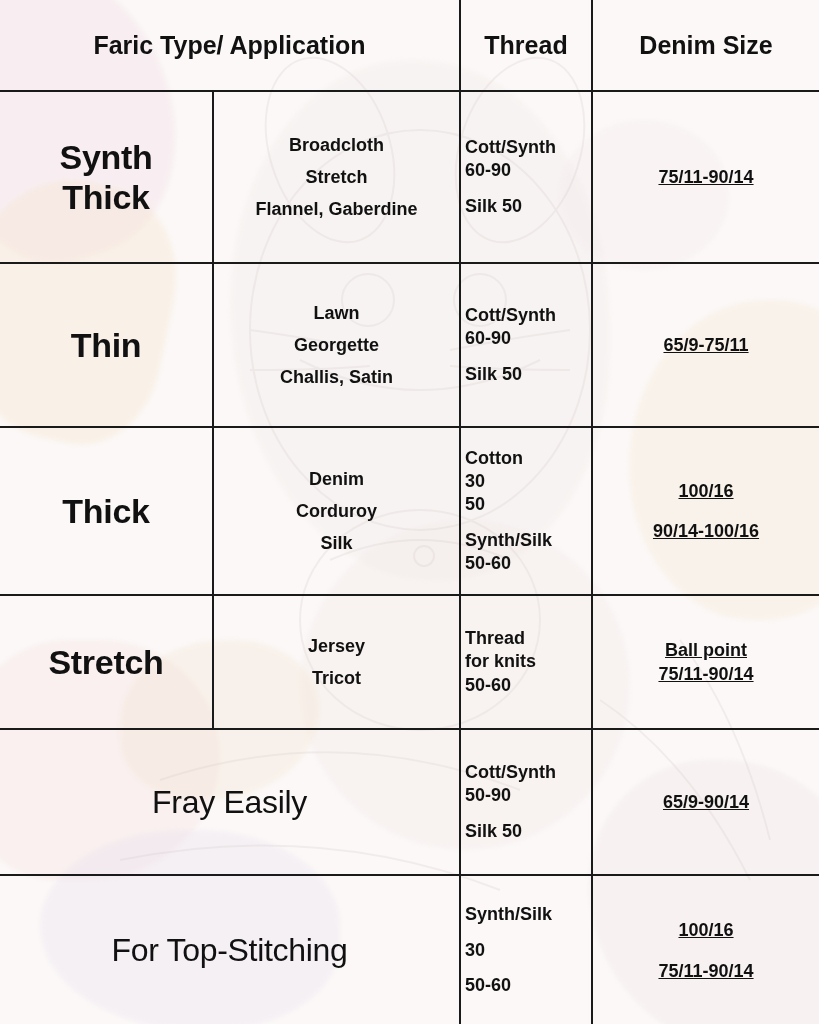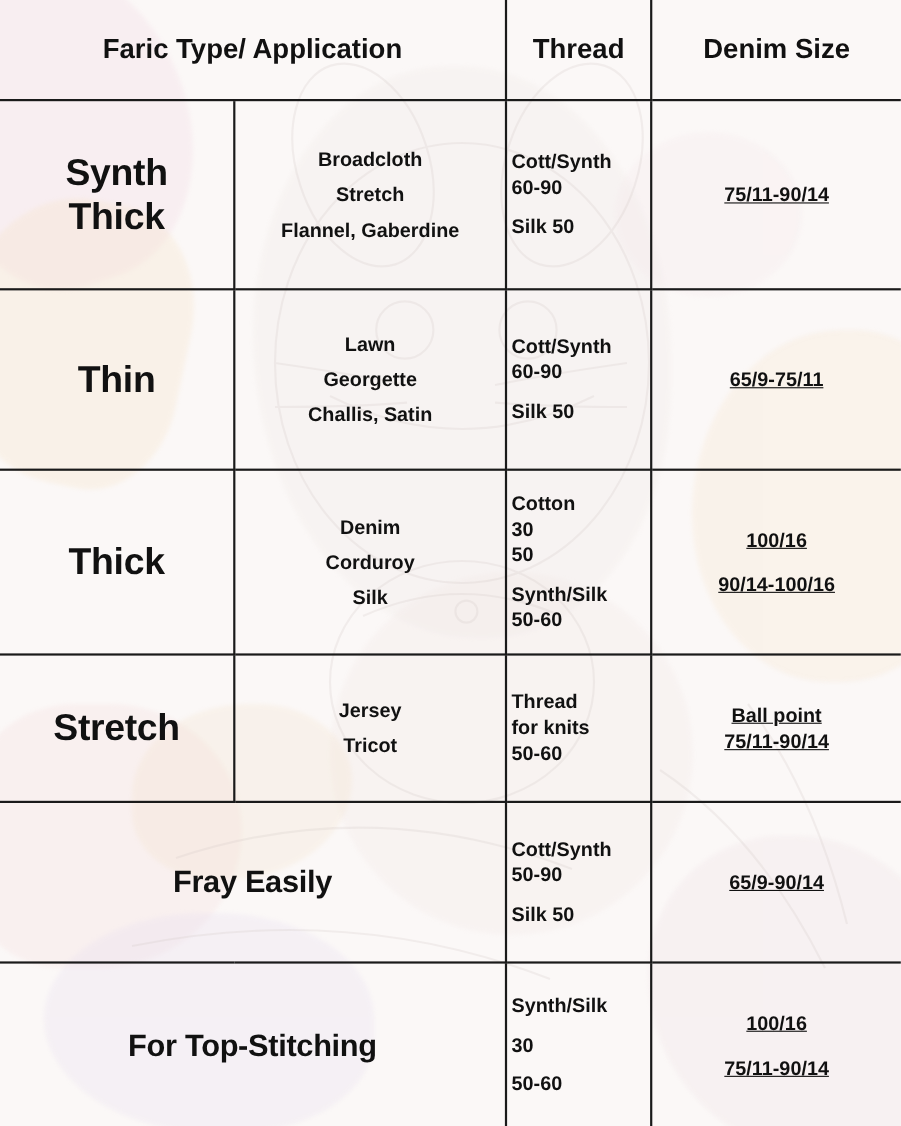--- a/index.html
+++ b/index.html
@@ -85,22 +85,22 @@
 
   
   .cat {
     font-size: 34px;
     font-weight: 800;
     text-align: center;
     line-height: 1.18;
     letter-spacing: -0.3px;
   }
   .cat-wide {
-    font-size: 28px;
-    font-weight: 700;
+    font-size: 32px;
+    font-weight: 400;
     text-align: center;
     letter-spacing: -0.3px;
   }
   
   .fab {
     font-size: 18px;
     font-weight: 700;
     text-align: center;
     line-height: 1.0;
   }

